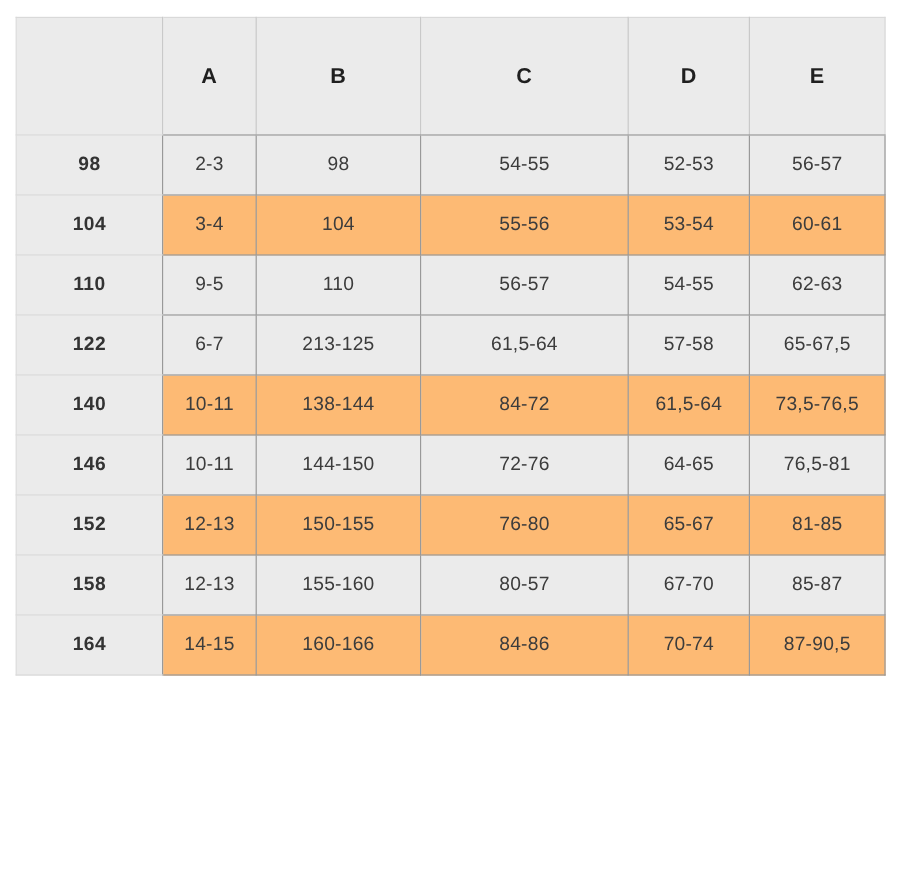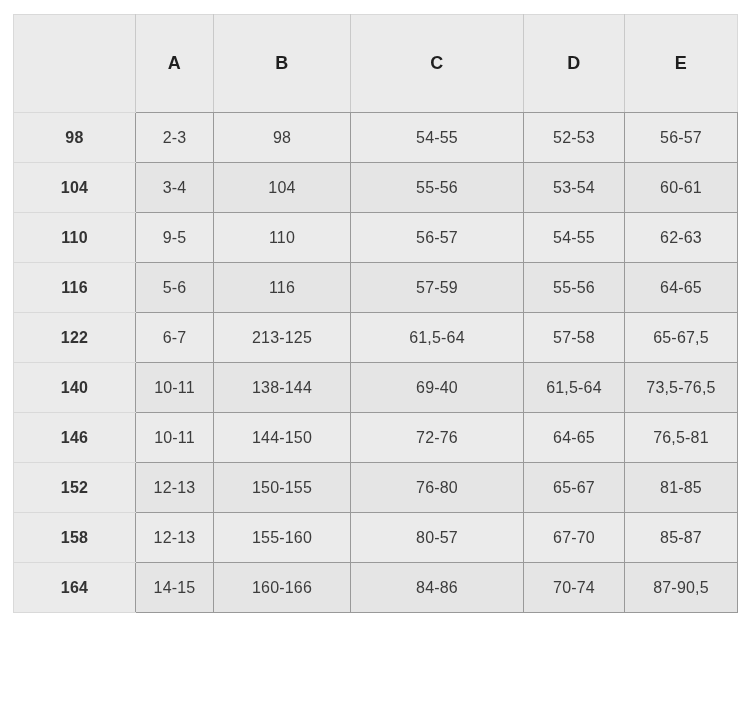--- a/index.html
+++ b/index.html
@@ -58,21 +58,21 @@
   tbody th.row-label {
     background: var(--cell-gray);
     border: 1px solid var(--border-light);
     border-right: 1px solid var(--border-dark);
     font-size: 16px;
     font-weight: 700;
     color: var(--label-text);
     letter-spacing: 0.3px;
   }
   tbody td {
-    background: #e5e5e5;
+    background: #fdba74;
     border: 1px solid var(--border-dark);
     font-size: 16px;
     font-weight: 400;
     color: var(--body-text);
     letter-spacing: 0.2px;
   }
   tbody tr.alt td {
     background: var(--cell-gray);
   }
 </style>
@@ -117,41 +117,33 @@
           <td>60-61</td>
         </tr>
         <tr class="alt">
           <th class="row-label">110</th>
           <td>9-5</td>
           <td>110</td>
           <td>56-57</td>
           <td>54-55</td>
           <td>62-63</td>
         </tr>
-        <tr>
-          <th class="row-label">116</th>
-          <td>5-6</td>
-          <td>116</td>
-          <td>57-59</td>
-          <td>55-56</td>
-          <td>64-65</td>
-        </tr>
         <tr class="alt">
           <th class="row-label">122</th>
           <td>6-7</td>
           <td>213-125</td>
           <td>61,5-64</td>
           <td>57-58</td>
           <td>65-67,5</td>
         </tr>
         <tr>
           <th class="row-label">140</th>
           <td>10-11</td>
           <td>138-144</td>
-          <td>69-40</td>
+          <td>84-72</td>
           <td>61,5-64</td>
           <td>73,5-76,5</td>
         </tr>
         <tr class="alt">
           <th class="row-label">146</th>
           <td>10-11</td>
           <td>144-150</td>
           <td>72-76</td>
           <td>64-65</td>
           <td>76,5-81</td>

